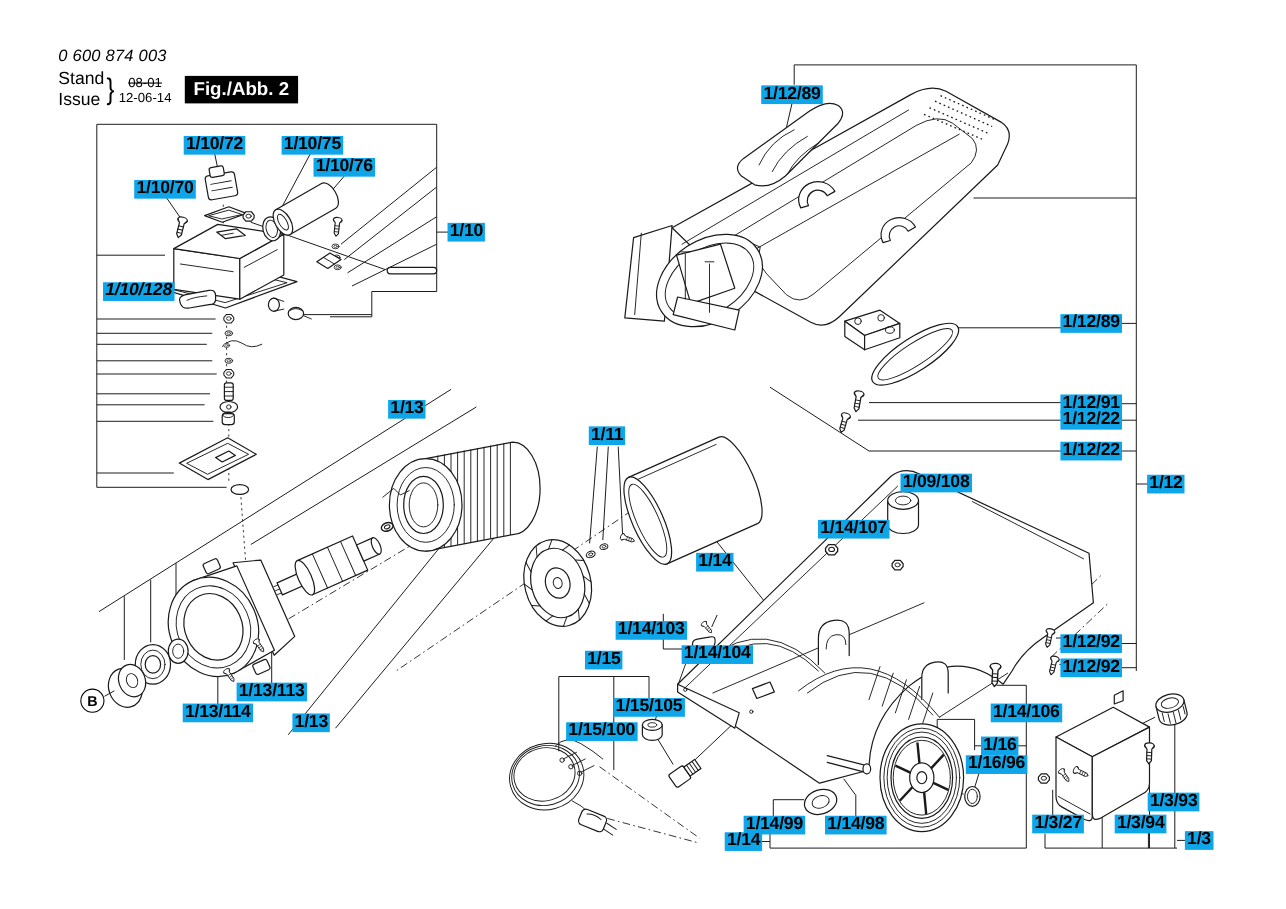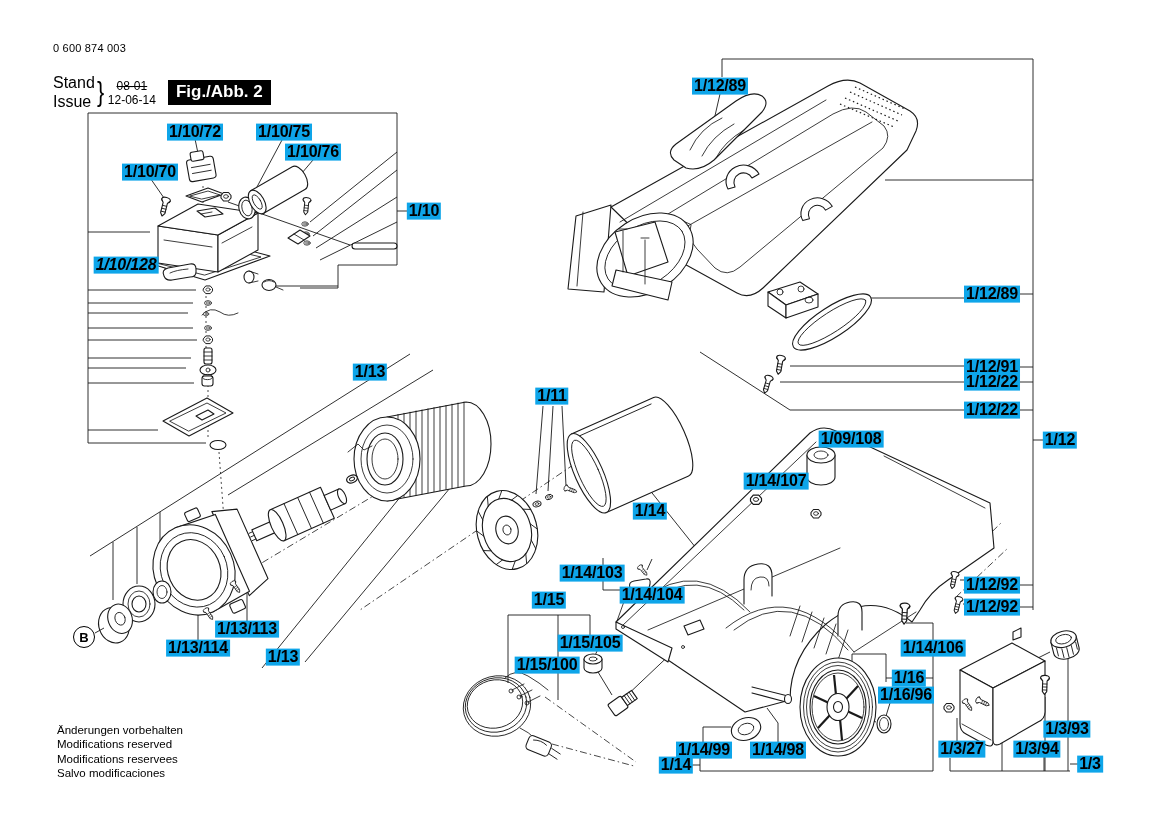--- a/index.html
+++ b/index.html
@@ -8,21 +8,21 @@
   svg{position:absolute;left:0;top:0;}
   .p{stroke:#1a1a1a;stroke-width:1.1;fill:#fff;stroke-linejoin:round;stroke-linecap:round;}
   .d{stroke:#1a1a1a;stroke-width:0.85;fill:none;stroke-linejoin:round;stroke-linecap:round;}
   .ld{stroke:#1a1a1a;stroke-width:0.9;fill:none;}
   .dd{stroke:#1a1a1a;stroke-width:0.8;fill:none;stroke-dasharray:7 3 1.5 3;}
   .dt{stroke:#1a1a1a;stroke-width:0.8;fill:none;stroke-dasharray:2 3;}
   .ht{stroke:#1a1a1a;stroke-width:1.2;fill:none;stroke-dasharray:1.5 2.8;}
   .part-label{position:absolute;transform:translate(-50%,-50%);white-space:nowrap;
      font-weight:bold;font-size:16px;letter-spacing:-0.2px;background:#0ea5e9;padding:0 2px;line-height:1.05;}
   .header{position:absolute;left:53px;top:42px;}
-  .part-number{font-size:11px;letter-spacing:0.2px;margin-bottom:20px;}
+  .part-number{font-size:15px;letter-spacing:0.2px;margin-bottom:4px;font-style:italic;}
   .issue-row{display:flex;align-items:center;}
   .issue-words{display:flex;flex-direction:column;font-size:16px;line-height:1.18;}
   .brace{font-size:27px;font-weight:normal;margin:0 3px 0 1px;transform:scaleX(0.8);}
   .issue-dates{display:flex;flex-direction:column;font-size:12px;line-height:1.18;}
   .struck{text-decoration:line-through;text-align:center;}
   .fig-box{background:#000;color:#fff;font-weight:bold;font-size:17px;padding:2px 8px 3px 8px;margin-left:12px;}
   .footer{position:absolute;left:57px;top:723px;font-size:11.5px;line-height:1.25;}
   .view-badge{position:absolute;left:73px;top:626px;width:20px;height:20px;border:1.7px solid #000;
      border-radius:50%;display:flex;align-items:center;justify-content:center;
      font-weight:bold;font-size:13px;background:#fff;}
@@ -469,20 +469,14 @@
       <div class="part-label" style="left: 906px; top: 695px;">1/16/96</div>
       <div class="part-label" style="left: 704px; top: 750px;">1/14/99</div>
       <div class="part-label" style="left: 778px; top: 750px;">1/14/98</div>
       <div class="part-label" style="left: 676px; top: 765px;">1/14</div>
       <div class="part-label" style="left: 962px; top: 749px;">1/3/27</div>
       <div class="part-label" style="left: 1037px; top: 749px;">1/3/94</div>
       <div class="part-label" style="left: 1067px; top: 729px;">1/3/93</div>
       <div class="part-label" style="left: 1090px; top: 764px;">1/3</div>
     </div>
 
-<div class="footer">
-  <div>Änderungen vorbehalten</div>
-  <div>Modifications reserved</div>
-  <div>Modifications reservees</div>
-  <div>Salvo modificaciones</div>
+
 </div>
 
-</div>
-
 </body></html>

